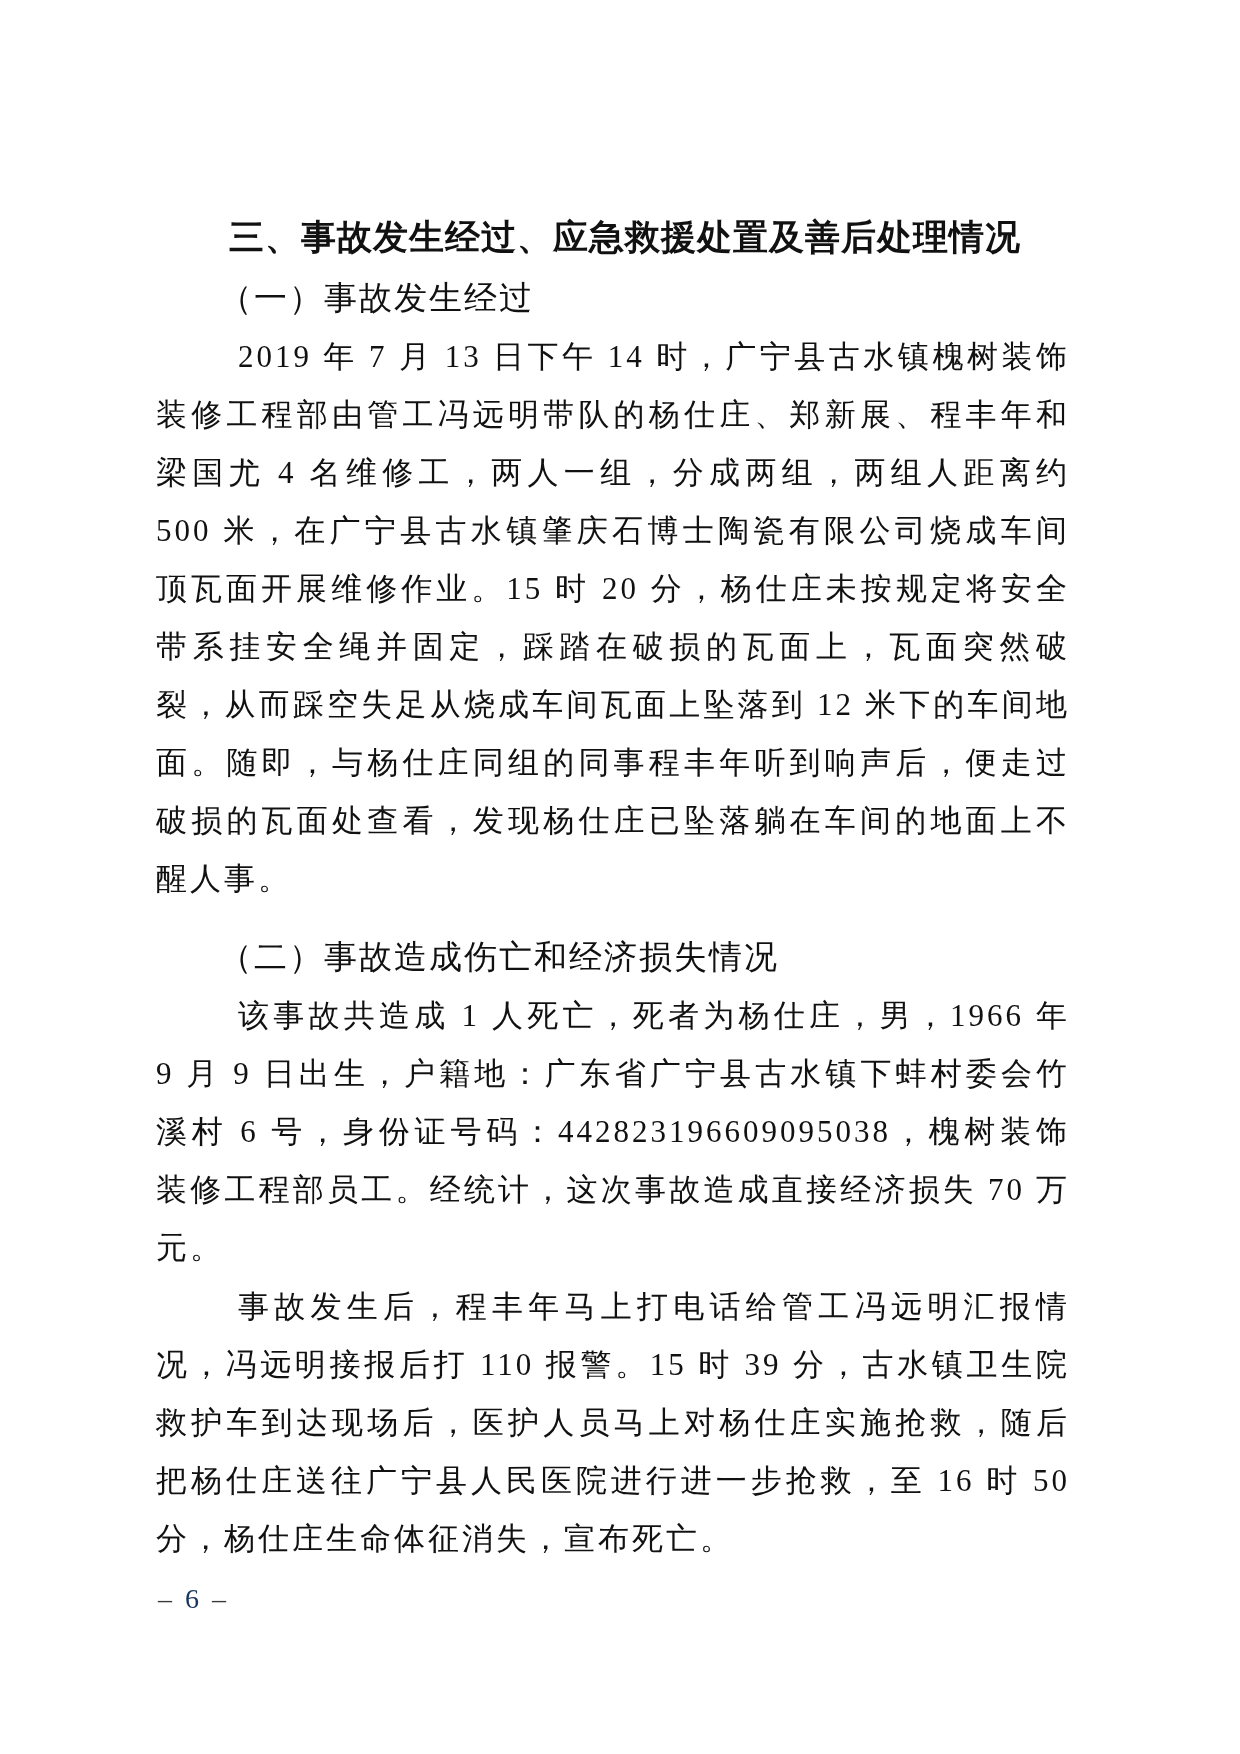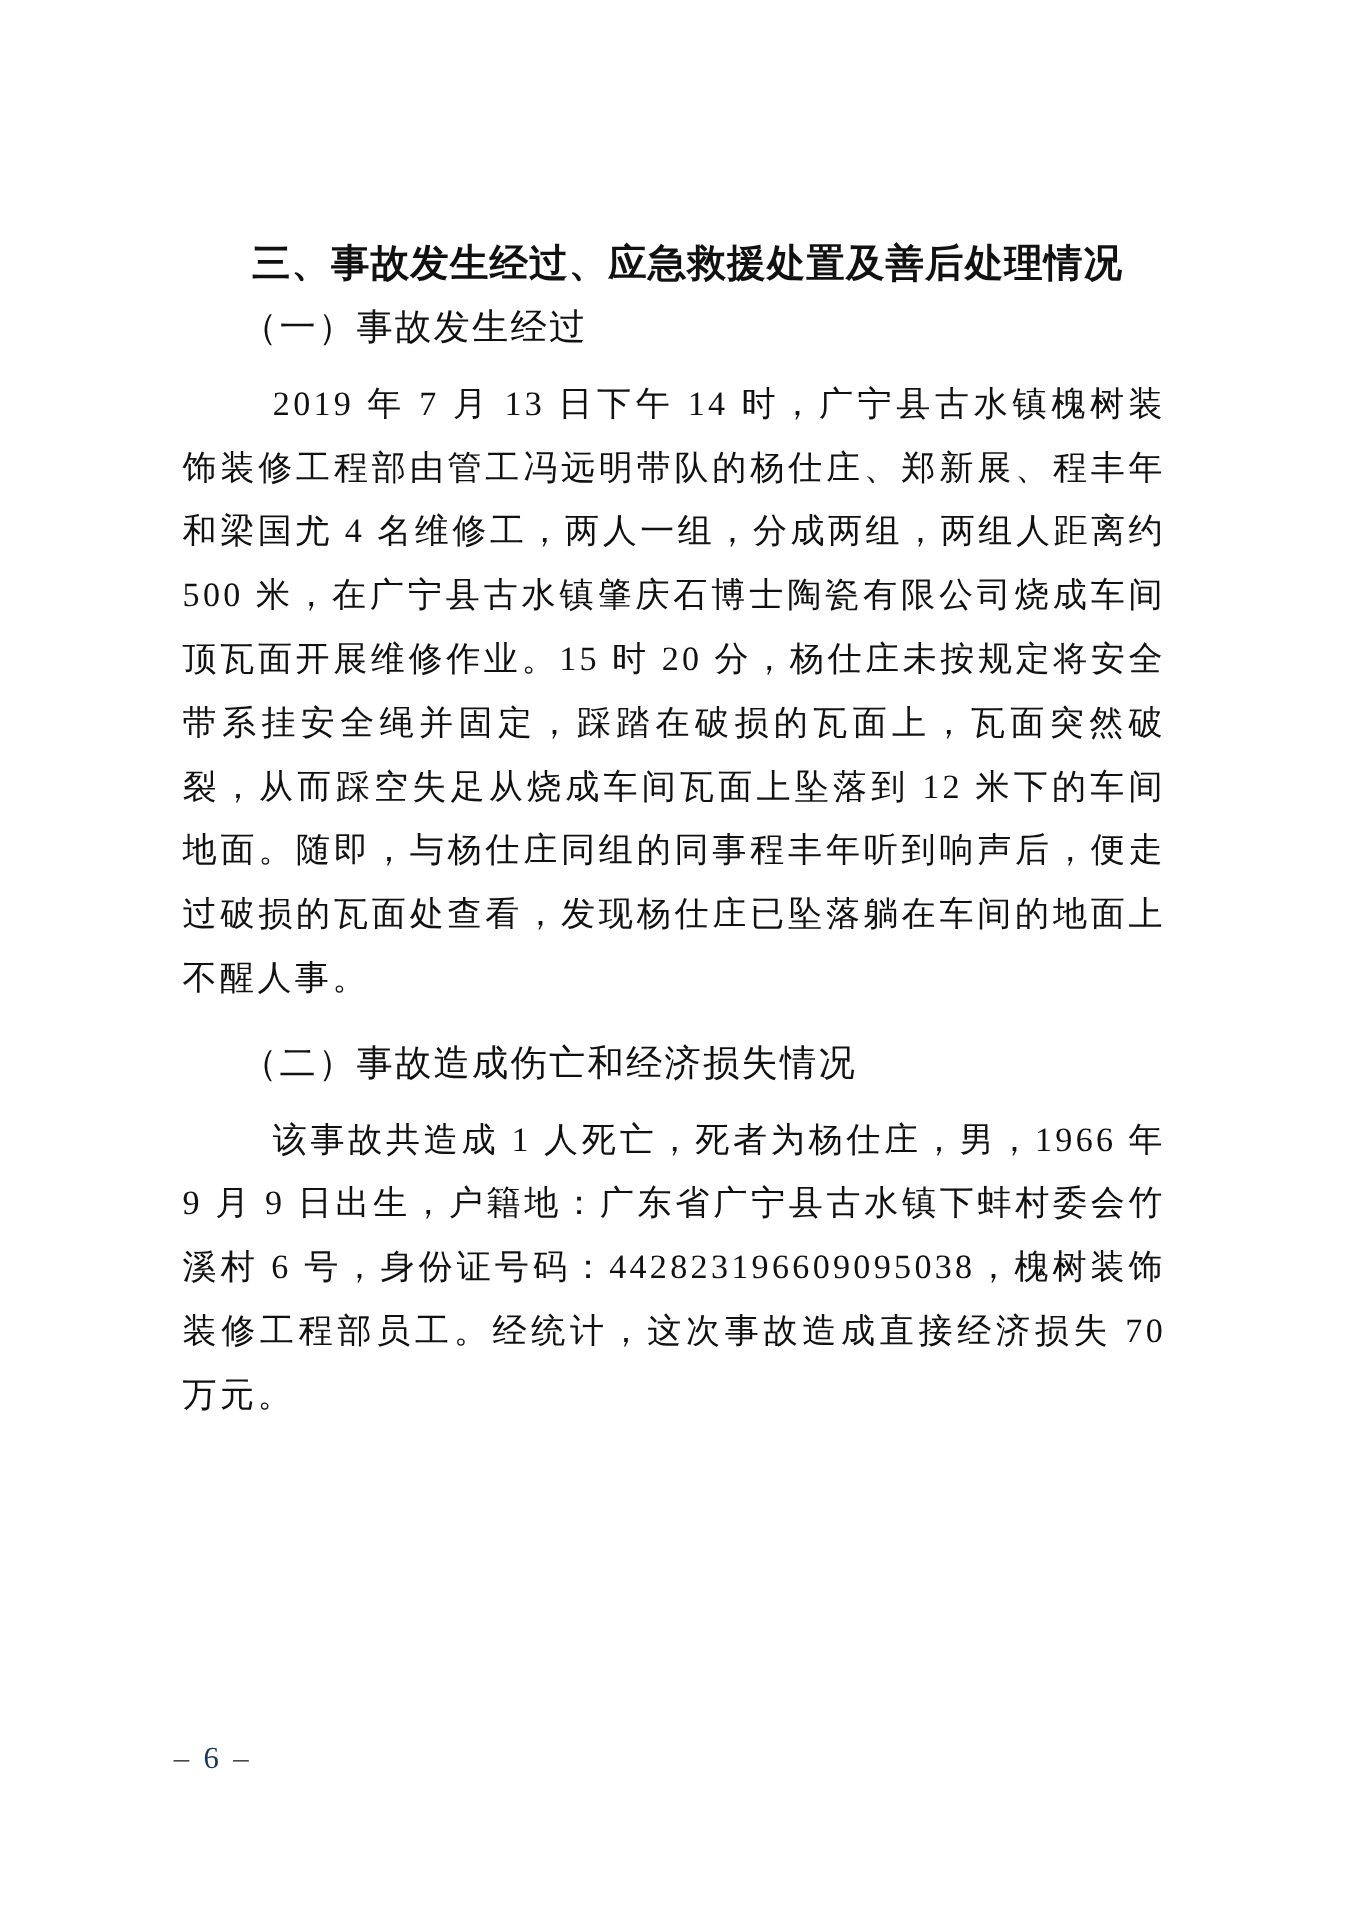--- a/index.html
+++ b/index.html
@@ -14,41 +14,41 @@
     font-family: "Liberation Serif", serif;
   }
   .content {
     position: absolute;
     left: 155px;
     top: 211px;
     width: 916px;
   }
   .h1 {
     margin: 0;
-    font-family: Liberation Sans, sans-serif;
+    font-family: Liberation Mono, monospace;
     font-weight: 700;
     font-size: 35px;
     line-height: 58px;
     text-indent: 74px;
     letter-spacing: 1px;
     white-space: nowrap;
   }
   .h2 {
     margin: 0;
     font-family: "Liberation Serif", serif;
     font-weight: 400;
     font-size: 33px;
     line-height: 58px;
     text-indent: 64px;
     letter-spacing: 2px;
   }
   .h2.gap-a { margin-top: 20px; }
   .h2.gap-b { margin-top: 12px; }
   .body-para {
-    margin: 11px;
+    margin: 1px;
     font-size: 31px;
     line-height: 58px;
     letter-spacing: 3px;
     text-indent: 82px;
     text-align: justify;
   }
   .footer {
     position: absolute;
     left: 158px;
     top: 1582px;
@@ -73,19 +73,20 @@
 
     <h2 class="h2">（一）事故发生经过</h2>
 
     <p class="body-para">2019 年 7 月 13 日下午 14 时，广宁县古水镇槐树装饰装修工程部由管工冯远明带队的杨仕庄、郑新展、程丰年和梁国尤 4 名维修工，两人一组，分成两组，两组人距离约 500 米，在广宁县古水镇肇庆石博士陶瓷有限公司烧成车间顶瓦面开展维修作业。15 时 20 分，杨仕庄未按规定将安全带系挂安全绳并固定，踩踏在破损的瓦面上，瓦面突然破裂，从而踩空失足从烧成车间瓦面上坠落到 12 米下的车间地面。随即，与杨仕庄同组的同事程丰年听到响声后，便走过破损的瓦面处查看，发现杨仕庄已坠落躺在车间的地面上不醒人事。</p>
 
     <h2 class="h2 gap-a">（二）事故造成伤亡和经济损失情况</h2>
 
     <p class="body-para">该事故共造成 1 人死亡，死者为杨仕庄，男，1966 年 9 月 9 日出生，户籍地：广东省广宁县古水镇下蚌村委会竹溪村 6 号，身份证号码：442823196609095038，槐树装饰装修工程部员工。经统计，这次事故造成直接经济损失 70 万元。</p>
 
 
+    <p class="body-para">事故发生后，程丰年马上打电话给管工冯远明汇报情况，冯远明接报后打 110 报警。15 时 39 分，古水镇卫生院救护车到达现场后，医护人员马上对杨仕庄实施抢救，随后把杨仕庄送往广宁县人民医院进行进一步抢救，至 16 时 50 分，杨仕庄生命体征消失，宣布死亡。</p>
 
   </div>
 
   <div class="footer">
     <span class="dash">–</span><span class="num">6</span><span class="dash">–</span>
   </div>
 </div>
 
 </body></html>

